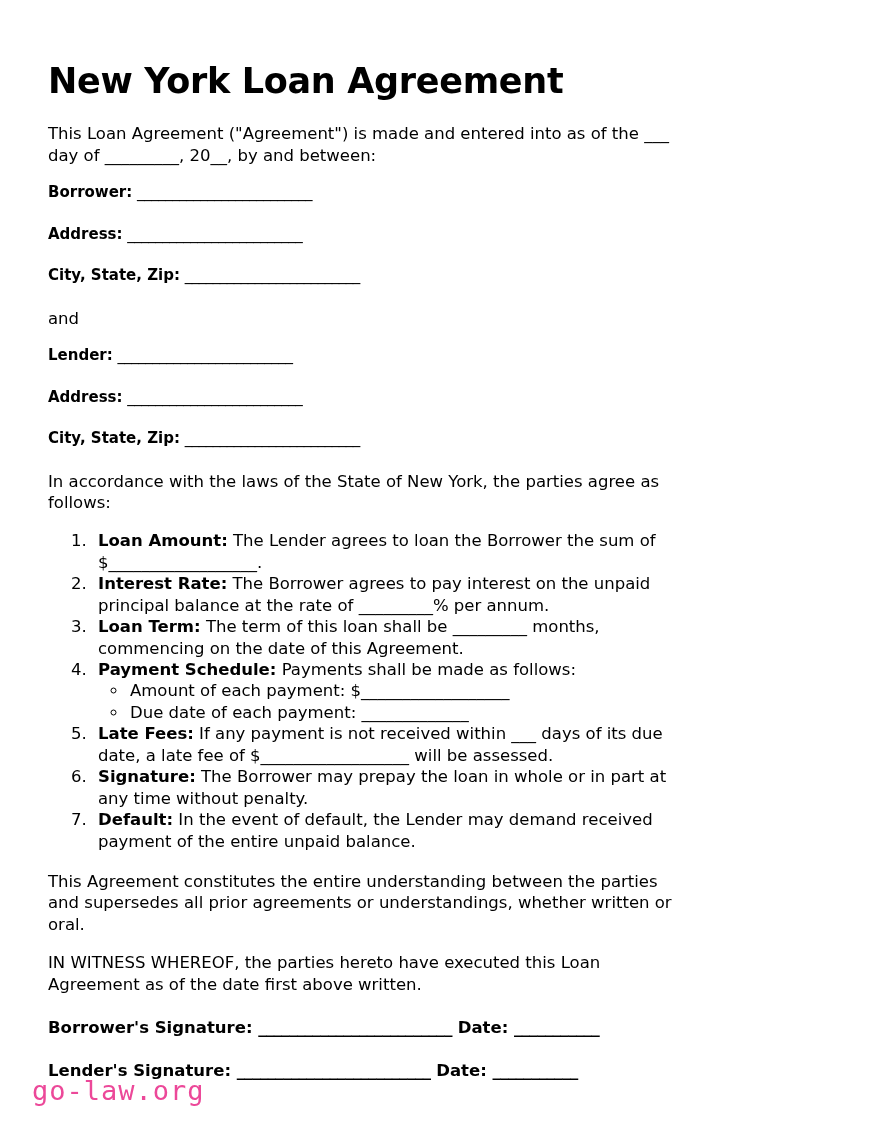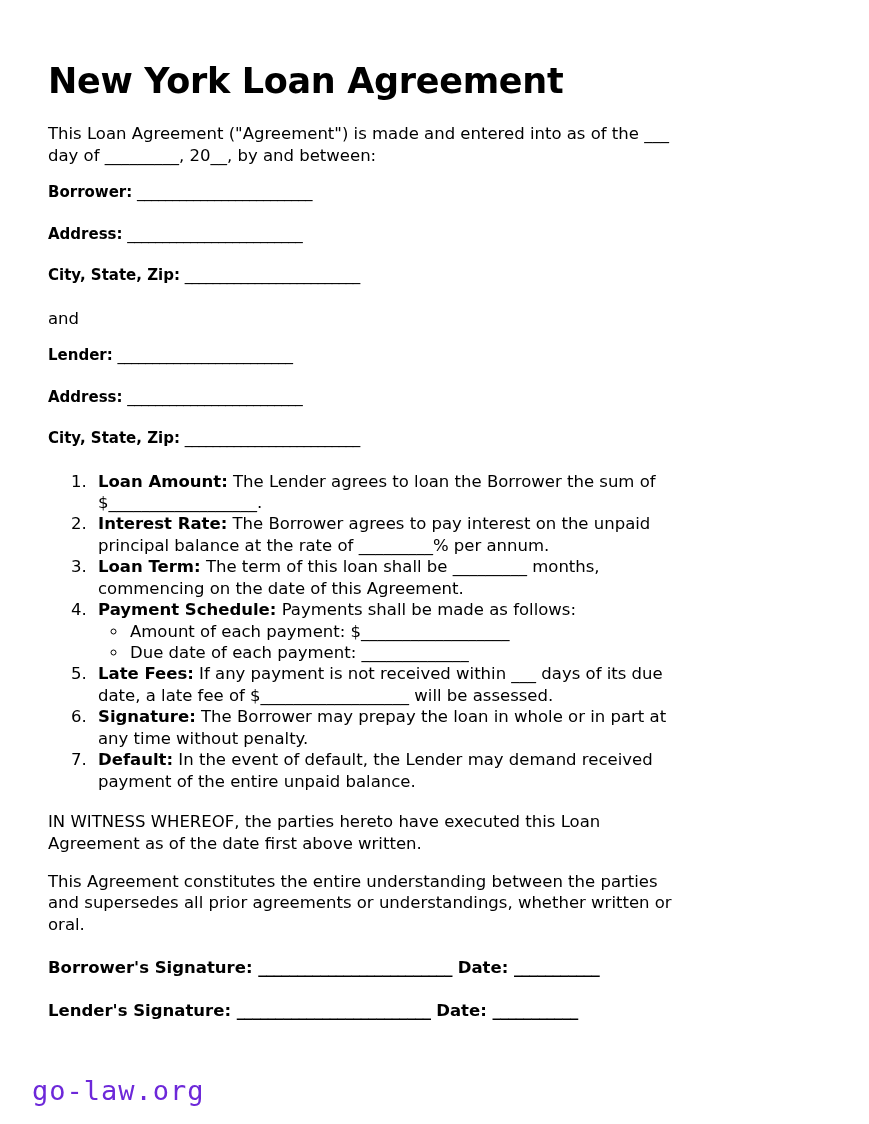--- a/index.html
+++ b/index.html
@@ -91,21 +91,21 @@
 
   .sig-block { margin-top: 22px; }
 
   .footer-brand {
     position: absolute;
     left: 32px;
     bottom: 18px;
     font-family: "DejaVu Sans Mono", "Liberation Mono", monospace;
     font-size: 27px;
     letter-spacing: 1px;
-    color: #6d28d9;
+    color: #ec4899;
   }
 </style>
 </head>
 <body>
 
 <div class="page">
 
   <h1 class="doc-title">New York Loan Agreement</h1>
 
   <p class="para">This Loan Agreement ("Agreement") is made and entered into as of the ___ day of _________, 20__, by and between:</p>
@@ -135,37 +135,38 @@
   <div class="field-line">
     <span class="lbl">Address:</span>
     <span class="blank">_________________________</span>
   </div>
 
   <div class="field-line">
     <span class="lbl">City, State, Zip:</span>
     <span class="blank">_________________________</span>
   </div>
 
+  <p class="para">In accordance with the laws of the State of New York, the parties agree as follows:</p>
 
   <ol class="terms" id="terms-list">
       <li><span class="term">Loan Amount:</span><span> The Lender agrees to loan the Borrower the sum of $__________________.</span></li>
       <li><span class="term">Interest Rate:</span><span> The Borrower agrees to pay interest on the unpaid principal balance at the rate of _________% per annum.</span></li>
       <li><span class="term">Loan Term:</span><span> The term of this loan shall be _________ months, commencing on the date of this Agreement.</span></li>
       <li><span class="term">Payment Schedule:</span><span> Payments shall be made as follows:</span><ul class="sublist">
           <li>Amount of each payment: $__________________</li>
           <li>Due date of each payment: _____________</li>
         </ul></li>
       <li><span class="term">Late Fees:</span><span> If any payment is not received within ___ days of its due date, a late fee of $__________________ will be assessed.</span></li>
       <li><span class="term">Signature:</span><span> The Borrower may prepay the loan in whole or in part at any time without penalty.</span></li>
       <li><span class="term">Default:</span><span> In the event of default, the Lender may demand received payment of the entire unpaid balance.</span></li>
     </ol>
 
+  <p class="para">This Agreement constitutes the entire understanding between the parties and supersedes all prior agreements or understandings, whether written or oral.</p>
+
   <p class="para">IN WITNESS WHEREOF, the parties hereto have executed this Loan Agreement as of the date first above written.</p>
-
-  <p class="para">This Agreement constitutes the entire understanding between the parties and supersedes all prior agreements or understandings, whether written or oral.</p>
 
   <div class="sig-block">
     <div class="sig-line">
       <span>Borrower's Signature:</span>
       <span class="blank">_________________________</span>
       <span>Date:</span>
       <span class="blank">___________</span>
     </div>
     <div class="sig-line">
       <span>Lender's Signature:</span>

